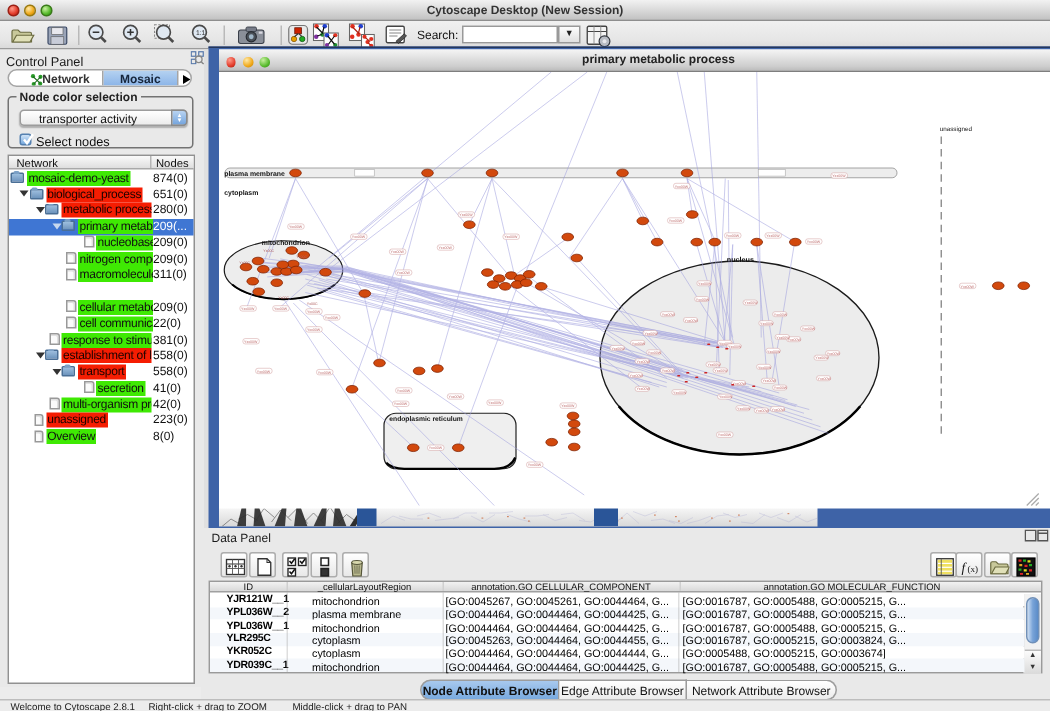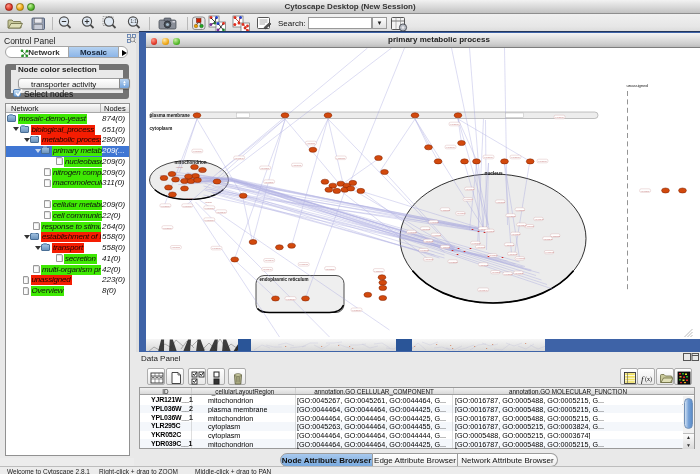--- a/index.html
+++ b/index.html
@@ -31,39 +31,39 @@
 #cpanel { left:0; top:33px; width:139px; height:425px; background:#e9e9e9;padding-left:28px; }
 #cpanel .ptitle { position:absolute; left:4px; top:2.5px; font-size:8.5px; color:#1a1a1a; }
 #cptabs { position:absolute; left:5px; top:13px; width:123px; height:11.5px; background:#fff; border:1px solid #a5a5a5; border-radius:6px; overflow:hidden; font-size:8px; }
 #cptabs .seg { position:absolute; top:0; height:100%; }
 #cptabs .network { left:0; width:62px; color:#333; text-align:center; line-height:11px; font-weight:bold; }
 #cptabs .network svg { position:absolute; left:14px; top:1.5px; }
 #cptabs .network span { margin-left:14px; }
 #cptabs .mosaic { left:62px; width:50px; background:linear-gradient(#b5d2f1,#8cb5e8); color:#16253b; text-align:center; line-height:11px; font-weight:bold; border-left:1px solid #a5a5a5;}
 #cptabs .arr { left:112px; width:11px; border-left:1px solid #a5a5a5; }
 #cptabs .arr:before { content:""; position:absolute; left:2.5px; top:2.8px; border-left:5px solid #000; border-top:3px solid transparent; border-bottom:3px solid transparent; }
-#cpgroup { position:absolute; left:5px; top:31px; width:124px; height:35px; border:6px solid #737373; border-radius:3px; }
+#cpgroup { position:absolute; left:5px; top:31px; width:124px; height:35px; border:1px solid #737373; border-radius:3px; }
 #cpgroup .glabel { position:absolute; left:5px; top:-5px; background:#e9e9e9; padding:0 2px; font-size:8px; font-weight:bold; color:#222; }
 #combo { position:absolute; left:7px; top:7.5px; width:112px; height:11px; background:linear-gradient(#ffffff,#ececec); border:1px solid #9c9c9c; border-radius:3px; box-shadow:0 1px 1px rgba(0,0,0,.25); font-size:8px; color:#111; }
 #combo .ctext { position:absolute; left:12px; top:1px; }
 #combo .stepper { position:absolute; right:-1px; top:-1px; width:11px; height:11px; background:linear-gradient(#b9d4f2,#74a4dd); border:1px solid #8a8a8a; border-radius:0 3px 3px 0; }
 #combo .stepper:before { content:"▲"; position:absolute; left:2.6px; top:0.2px; font-size:4px; color:#fff; }
 #combo .stepper:after { content:"▼"; position:absolute; left:2.6px; bottom:0.2px; font-size:4px; color:#fff; }
 #selnodes { position:absolute; left:13px; top:55.5px; }
 #selnodes .box { position:absolute; left:0; top:0.5px; width:8px; height:8px; background:linear-gradient(#cfe3f7,#78aade); border:1px solid #5580b0; border-radius:2px; }
 #selnodes svg { position:absolute; left:0.5px; top:-1px; }
 #selnodes .lbl { position:absolute; left:11px; top:0; font-size:8.5px; color:#111; white-space:nowrap; }
 
 
 #tree { position:absolute; left:5px; top:70px; width:125px; height:353px; background:#fff; border:1px solid #919191; }
 #treehdr { position:absolute; left:0; top:0; width:100%; height:8.5px; background:linear-gradient(#fafafa,#dedede); border-bottom:1px solid #a8a8a8; font-size:7.5px; color:#111; }
 #treehdr .n1 { position:absolute; left:5px; top:0px; }
 #treehdr .n2 { position:absolute; left:98px; top:0px; }
 #treehdr .div { position:absolute; left:94px; top:0; width:1px; height:100%; background:#b5b5b5; }
-.trow { position:absolute; left:0; width:123px; height:11px; font-size:8px; letter-spacing:-0.18px; white-space:nowrap;font-style:italic; }
+.trow { position:absolute; left:0; width:123px; height:11px; font-size:8px; letter-spacing:-0.18px; white-space:nowrap; }
 .trow .hl { position:absolute; top:0.5px; height:10px; line-height:10px; padding:0 1px; color:#111; }
 .trow .grn { background:#3fe903; }
 .trow .red { background:#f51d02; color:#1c0300; }
 .trow .cnt { position:absolute; left:96px; letter-spacing:0; top:0.5px; color:#111; line-height:10px;}
 .trow.sel { background:#3f76d3; }
 .trow.sel .cnt { color:#fff; }
 .tri { position:absolute; top:3px; width:0; height:0; border-left:3.2px solid transparent; border-right:3.2px solid transparent; border-top:4.5px solid #333; }
 .trow.sel .tri { border-top-color:#c8d8ee; }
 .fold { position:absolute; top:1.5px; width:9px; height:7px; background:linear-gradient(#9dbede,#6d94bd); border:0.5px solid #4a6f96; border-radius:1px; }
 .fold:before { content:""; position:absolute; left:0.5px; top:-1.8px; width:4px; height:1.8px; background:#7ba0c6; border-radius:1px 1px 0 0; }
@@ -301,21 +301,21 @@
         <span class="cnt">209(0)</span>
       </div>
     <div class="trow" style="top:106.2px">
         <span class="file" style="left:38.0px"></span>
         <span class="hl grn" style="left:46.0px; max-width:50px; overflow:hidden;">cell communicat</span>
         <span class="cnt">22(0)</span>
       </div>
     <div class="trow" style="top:117.0px">
         <span class="file" style="left:27.0px"></span>
         <span class="hl grn" style="left:35.0px; max-width:60px; overflow:hidden;">response to stimul</span>
-        <span class="cnt">264(0)</span>
+        <span class="cnt">381(0)</span>
       </div>
     <div class="trow" style="top:127.8px">
         <span class="tri" style="left:17.7px"></span>
         <span class="fold" style="left:24.0px"></span>
         <span class="hl red" style="left:35.0px; max-width:60px; overflow:hidden;">establishment of lo</span>
         <span class="cnt">558(0)</span>
       </div>
     <div class="trow" style="top:138.6px">
         <span class="tri" style="left:28.7px"></span>
         <span class="fold" style="left:35.0px"></span>

